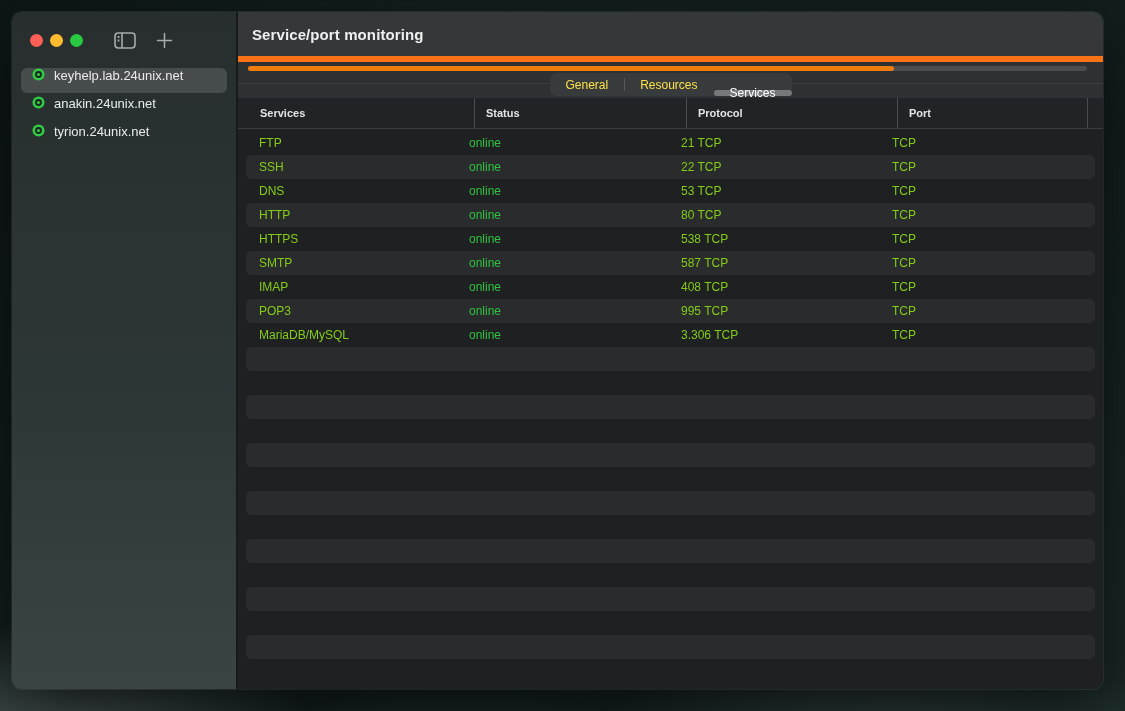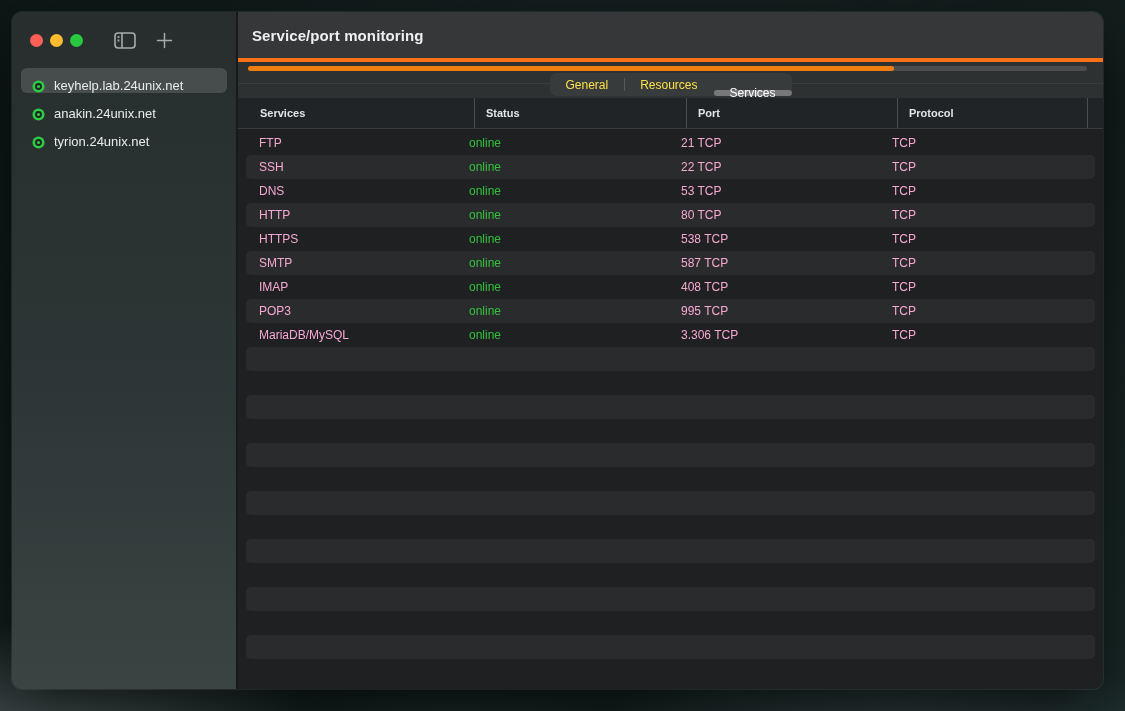--- a/index.html
+++ b/index.html
@@ -29,31 +29,31 @@
     border-right:2px solid #161a1a;
   }
   .traffic-row{height:56px;flex:none;display:flex;align-items:center;padding-left:18px;}
   .tl{width:13px;height:13px;border-radius:50%;margin-right:7px;flex:none;}
   .toolbar-icon{display:flex;align-items:center;justify-content:center;color:#a6abab;}
   .icon-sidebar{margin-left:24px;}
   .icon-plus{margin-left:20px;}
 
   .server-list{padding:0 9px;}
   .srv{
-    height:25px;margin-bottom:3px;display:flex;align-items:flex-end;
+    height:25px;margin-bottom:3px;display:flex;align-items:flex-start;
     padding:0 11px;border-radius:6px;color:#e9ebeb;font-size:13px;white-space:nowrap;
   }
   .srv.selected{background:rgba(255,255,255,0.14);}
   .srv .dot{width:13px;height:13px;flex:none;margin-right:9px;}
 
   
   .content{flex:1;min-width:0;display:flex;flex-direction:column;background:#1e2022;}
   .titlebar{
     height:50px;flex:none;display:flex;align-items:center;padding-left:14px;
-    background:#353738;border-bottom:4px solid #f97316;
+    background:#353738;border-bottom:6px solid #f97316;
   }
   .titlebar h1{margin:0;font-size:15px;font-weight:700;color:#eef0f0;letter-spacing:.1px;}
 
   .tabband{height:36px;flex:none;background:#2e3132;position:relative;}
   .band-line{position:absolute;left:0;right:0;top:21px;height:1px;background:#3b3e3f;}
   .progress-track{position:absolute;left:10px;right:16px;top:4px;height:5px;border-radius:3px;background:#4a4c4e;}
   .progress-fill{height:100%;border-radius:3px;background:var(--accent,#ee7d10);}
 
   .segmented{
     position:absolute;top:11px;left:50%;transform:translateX(-50%);
@@ -77,21 +77,21 @@
   .th:first-child{padding-left:22px;}
   .th:nth-child(2),.th:nth-child(3),.th:nth-child(4){border-left:1px solid #4b4e50;margin-left:16px;}
   .th:nth-child(4){border-right:1px solid #4b4e50;}
 
   .tbody{flex:1;padding:2px 8px 0;overflow:hidden;}
   .tr{
     height:24px;border-radius:5px;
     display:grid;grid-template-columns:212px 212px 211px 1fr;align-items:center;
   }
   .tr.stripe{background:#2a2b2d;}
-  .td{font-size:12px;color:#f9a8d4;padding-left:13px;white-space:nowrap;overflow:hidden;}
+  .td{font-size:12px;color:#84cc16;padding-left:13px;white-space:nowrap;overflow:hidden;}
   .td.c2,.td.c3,.td.c4{padding-left:11px;}
   .td.status{color:var(--online,#31c13e);}
 </style>
 </head>
 <body>
 
 <div class="desktop">
   <div class="window">
 
     <aside class="sidebar">
@@ -155,22 +155,22 @@
         <div class="segmented">
             <div class="seg">General</div>
             <div class="seg sep">Resources</div>
             <div class="seg sel">Services</div>
           </div>
       </div>
 
       <div class="thead">
           <div class="th">Services</div>
           <div class="th">Status</div>
+          <div class="th">Protocol</div>
           <div class="th">Port</div>
-          <div class="th">Protocol</div>
         </div>
       <div class="tbody">
           <div class="tr">
             <div class="td c1">FTP</div>
             <div class="td c2 status">online</div>
             <div class="td c3">21 TCP</div>
             <div class="td c4">TCP</div>
           </div>
           <div class="tr stripe">
             <div class="td c1">SSH</div>

